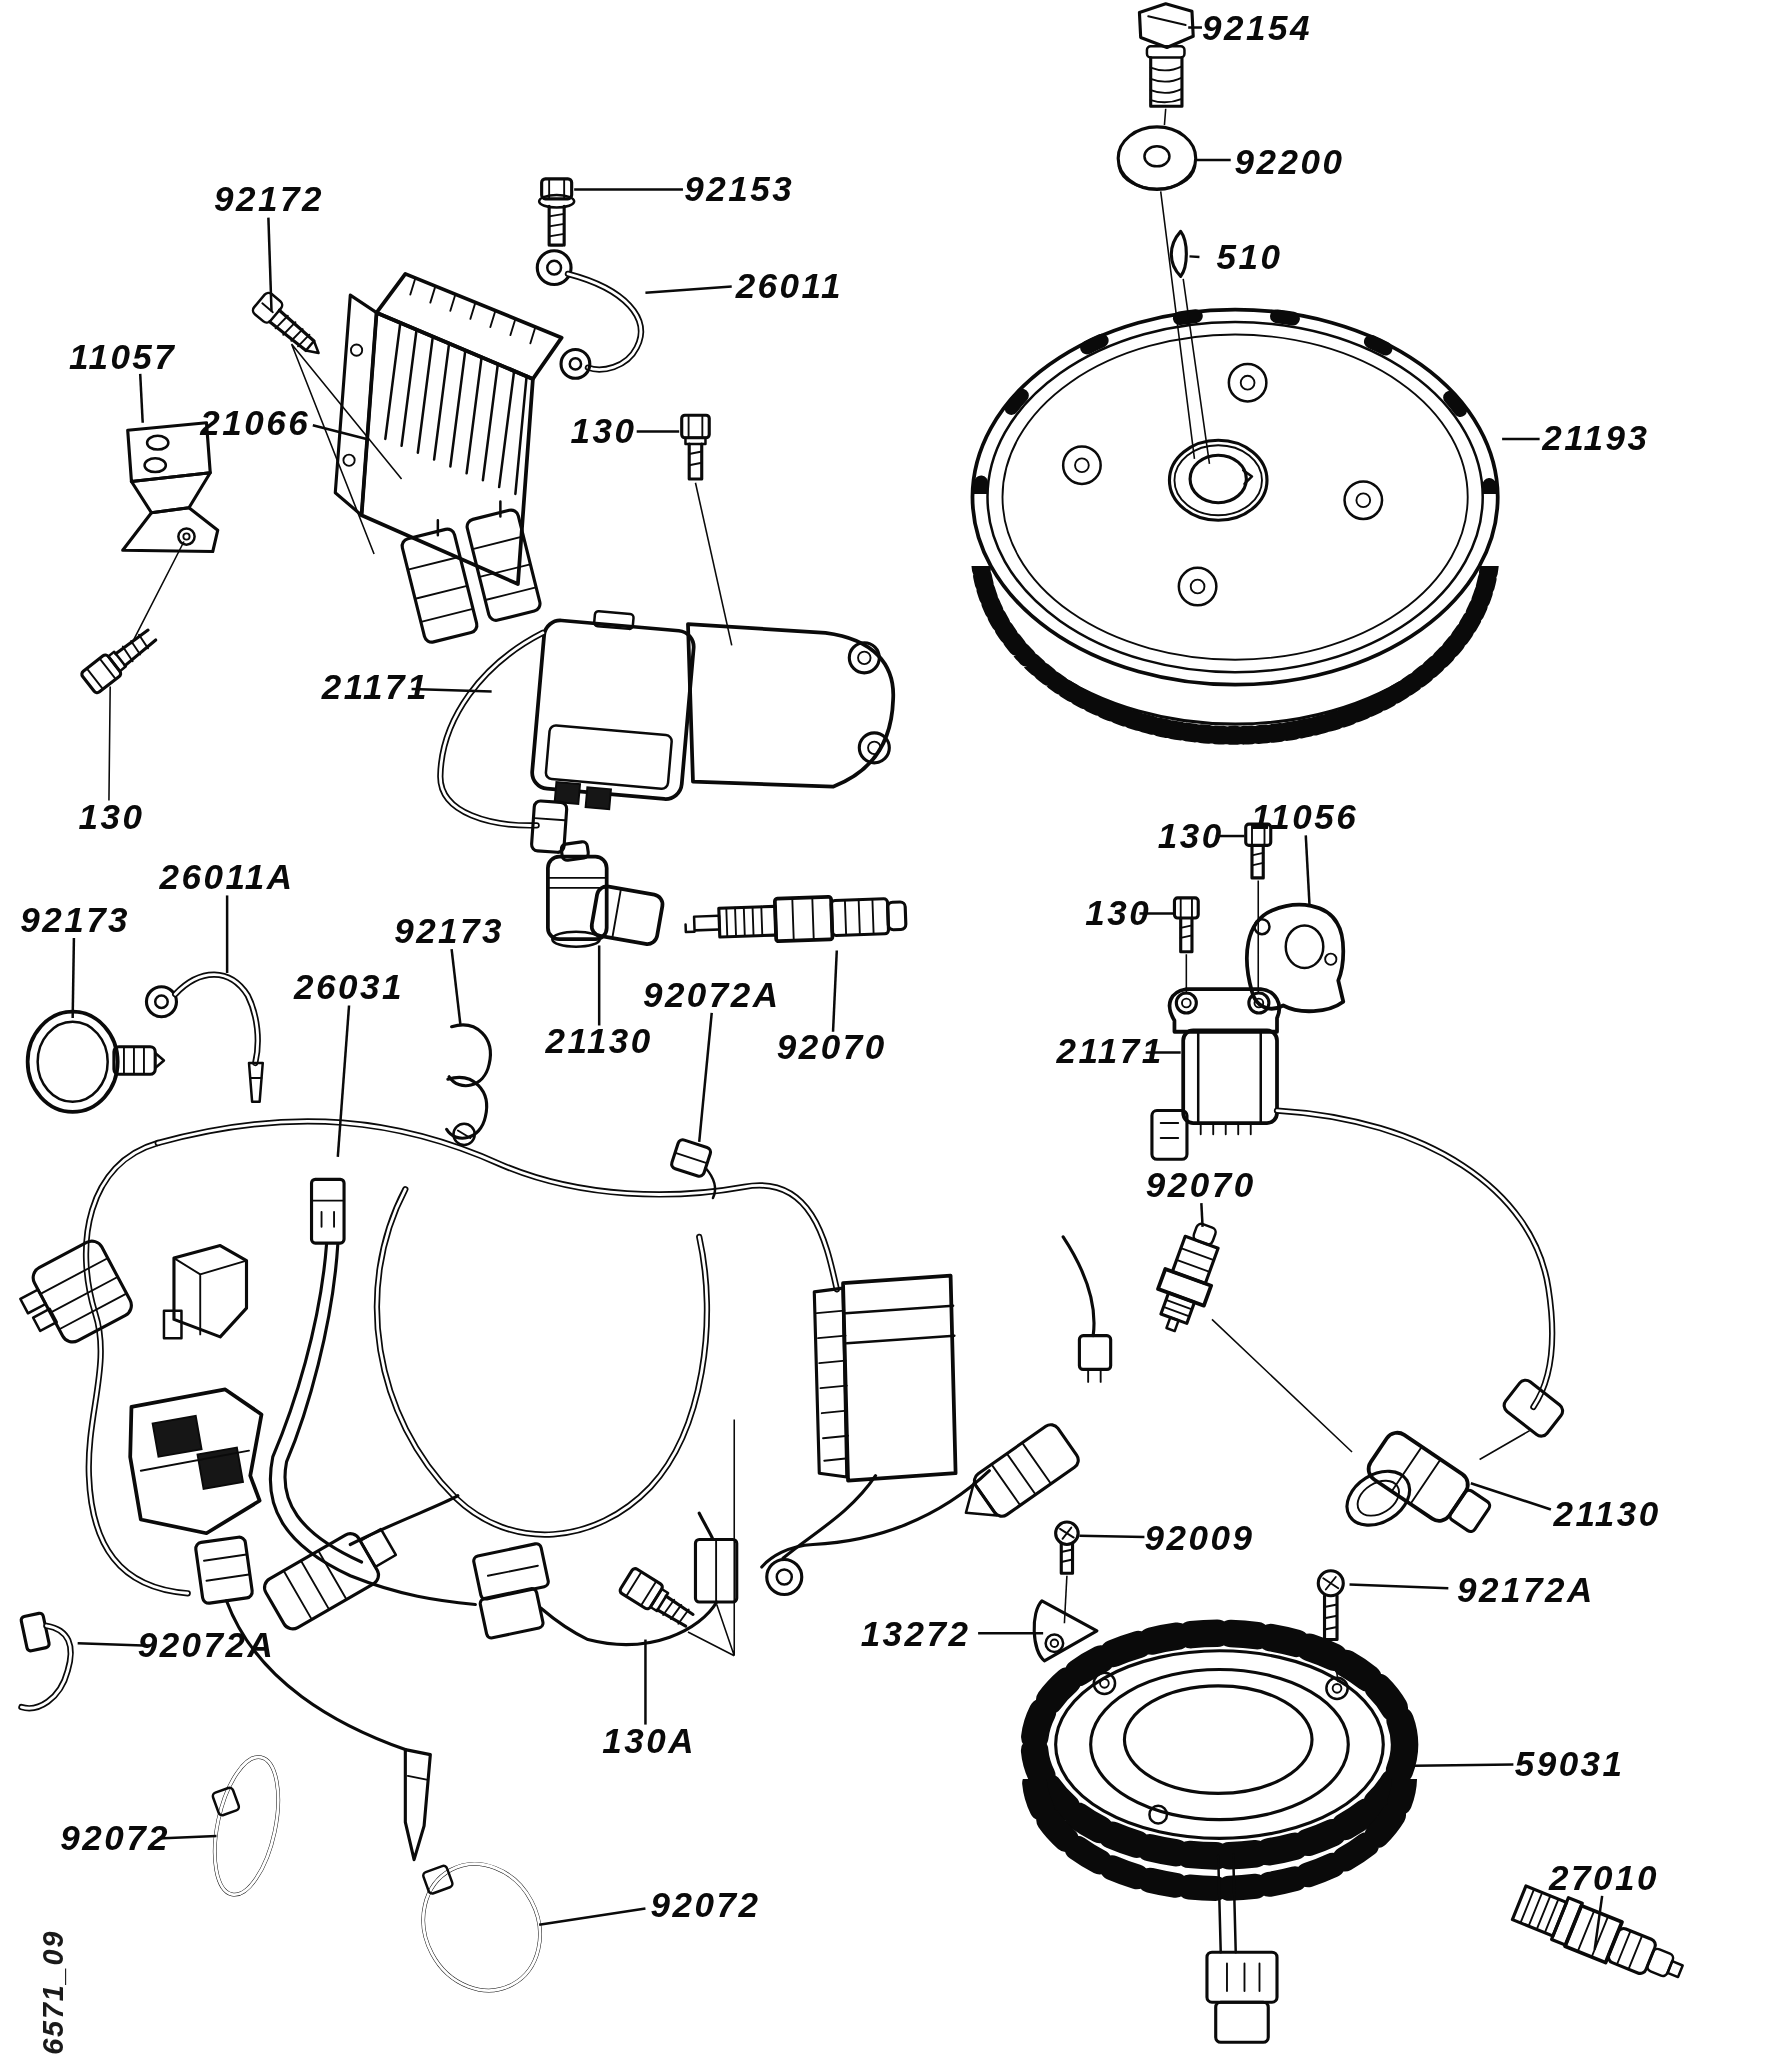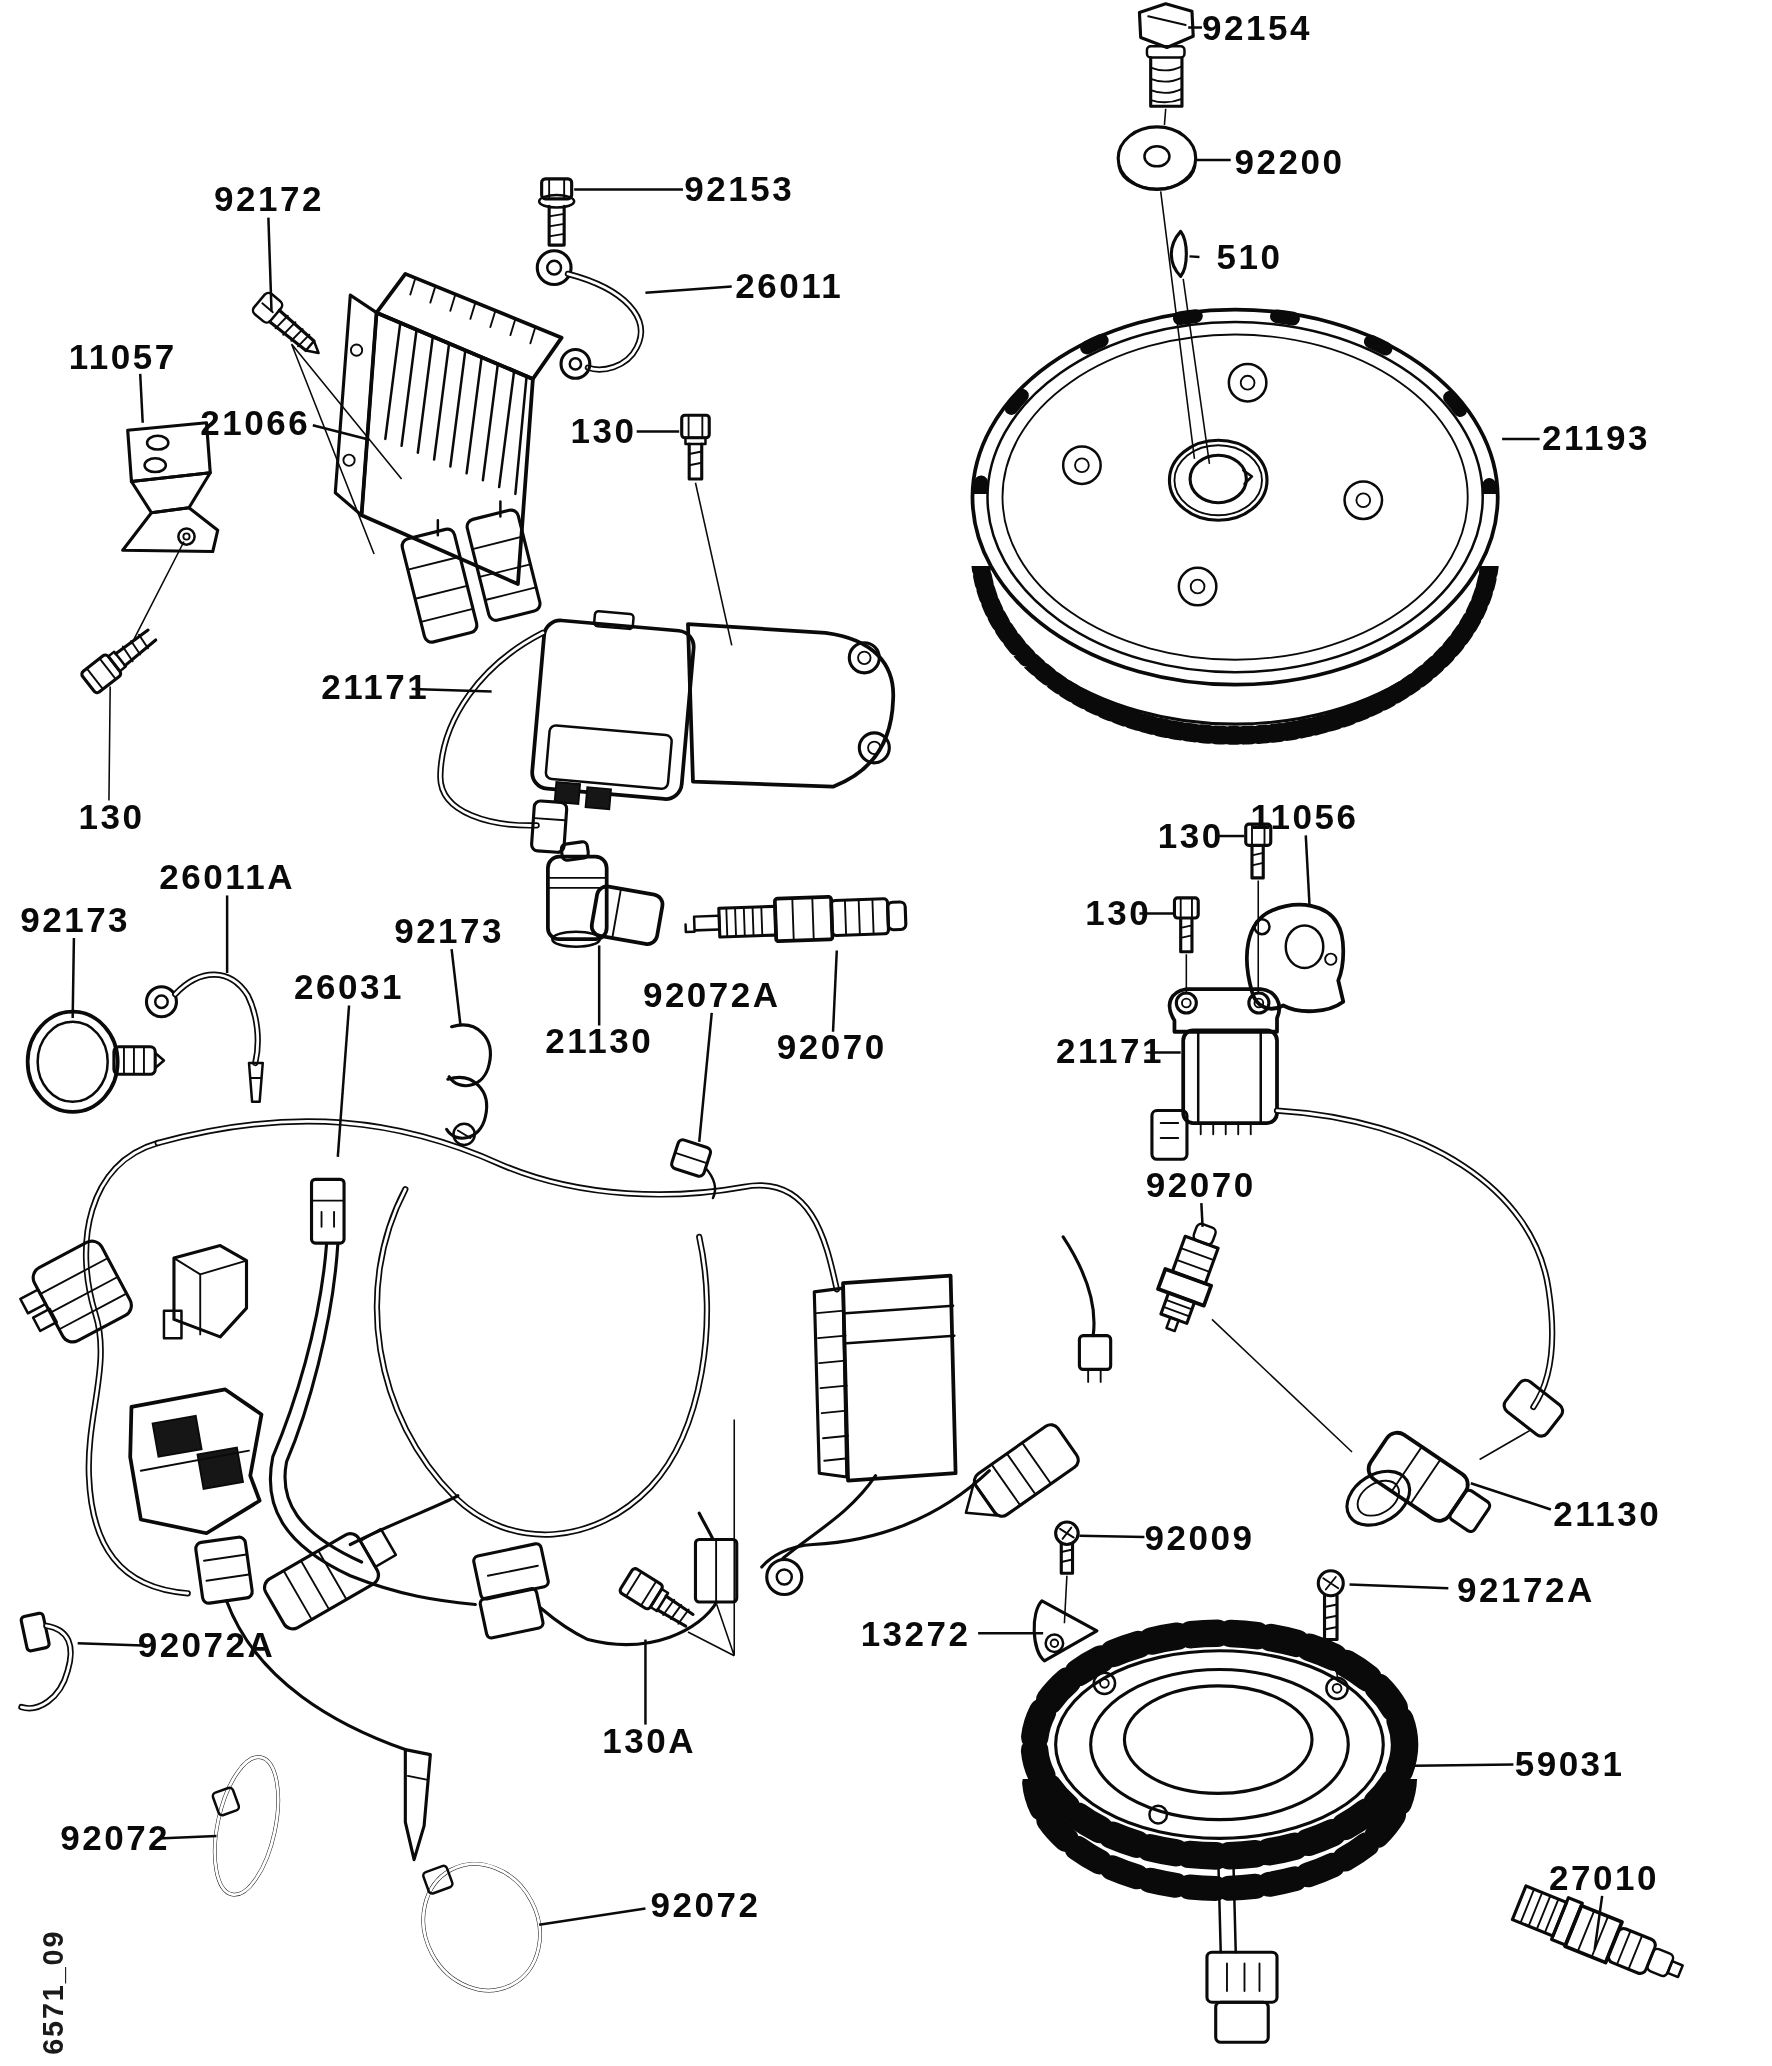--- a/index.html
+++ b/index.html
@@ -1,16 +1,16 @@
 <!DOCTYPE html>
 <html style="font-size:10px"><head>
 <meta charset="utf-8">
 <style>
   html,body{margin:0;padding:0;background:#e8e8e8;}
-  .stage{position:relative;width:1773px;height:2066px;background:#ffffff;margin:0 auto;overflow:hidden;}
+  .stage{position:relative;width:1773px;height:2066px;background:#ffffff;margin:0 auto;overflow:hidden;font-style:italic;}
   svg{position:absolute;left:0;top:0;}
   .callout{font-family:"Liberation Sans","DejaVu Sans",sans-serif;font-weight:bold;font-size:56px;letter-spacing:4px;fill:#0a0a0a;}
   .footer-code{font-family:"Liberation Sans","DejaVu Sans",sans-serif;font-weight:bold;font-size:46px;letter-spacing:3px;fill:#1a1a1a;}
   .ol{stroke:#0a0a0a;fill:none;stroke-linecap:round;stroke-linejoin:round;}
   .w6{stroke-width:6;} .w5{stroke-width:5;} .w4{stroke-width:4;} .w3{stroke-width:3;}
   .lead{stroke:#0a0a0a;stroke-width:4;fill:none;}
   .thin{stroke:#0a0a0a;stroke-width:2.5;fill:none;}
   .wire{stroke:#0a0a0a;stroke-width:10;fill:none;stroke-linecap:round;}
   .core{stroke:#ffffff;stroke-width:4.5;fill:none;stroke-linecap:round;}
   .dark{fill:#161616;stroke:#0a0a0a;stroke-width:3;}

